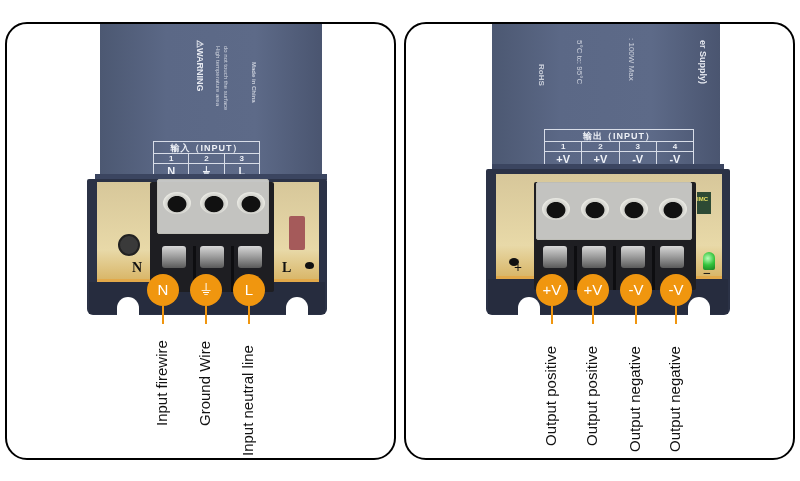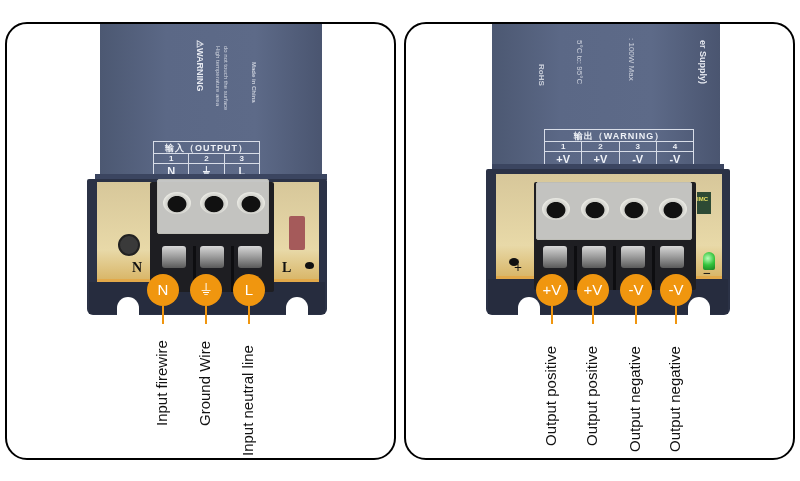--- a/index.html
+++ b/index.html
@@ -96,21 +96,21 @@
 
 <div class="panel" id="panel-left">
 
   <div class="housing" style="left:93px; width:222px; height:160px;"></div>
   <div class="print-text" style="left:198px; top:16px;">⚠WARNING</div>
   <div class="print-text small" style="left:214px; top:22px;">High temperature area</div>
   <div class="print-text small" style="left:222px; top:22px;">do not touch the surface</div>
   <div class="print-text small" style="left:250px; top:38px; font-weight:bold;">Made in China</div>
 
   <div class="label-box" style="left:146px; top:117px; width:107px;">
-    <div class="head">输入（OUTPUT）</div>
+    <div class="head">输入（INPUT）</div>
     <div class="row nums">
       <div>1</div>
       <div>2</div>
       <div>3</div>
     </div>
     <div class="row syms">
       <div>N</div>
       <div>⏚</div>
       <div>L</div>
     </div>
@@ -152,21 +152,21 @@
 </div>
 
 <div class="panel" id="panel-right">
   <div class="housing" style="left:86px; width:228px; height:150px;"></div>
   <div class="print-text" style="left:302px; top:16px;">er Supply)</div>
   <div class="print-text small" style="left:230px; top:14px; font-size:8px;">: 100W Max</div>
   <div class="print-text small" style="left:178px; top:16px; font-size:8px;">5°C tc: 95°C</div>
   <div class="print-text small" style="left:140px; top:40px; font-size:8px; font-weight:bold;">RoHS</div>
 
   <div class="label-box" style="left:138px; top:105px; width:150px;">
-    <div class="head">输出（WARNING）</div>
+    <div class="head">输出（INPUT）</div>
     <div class="row nums">
       <div>1</div>
       <div>2</div>
       <div>3</div>
       <div>4</div>
     </div>
     <div class="row syms">
       <div>+V</div>
       <div>+V</div>
       <div>-V</div>

